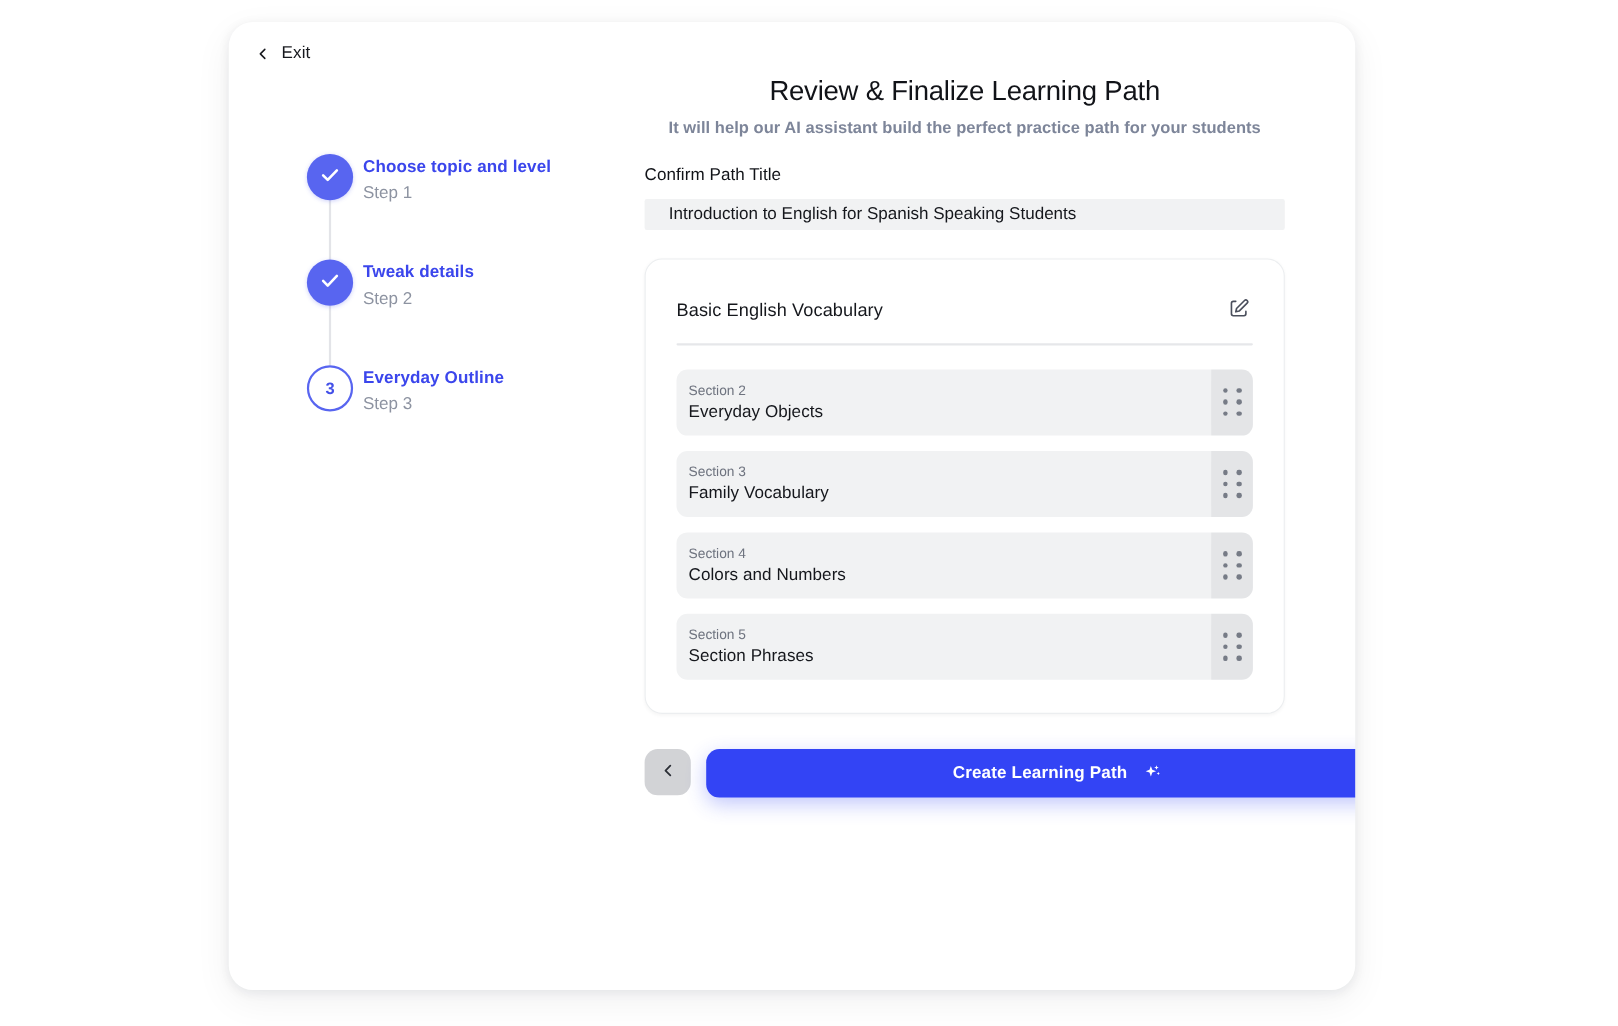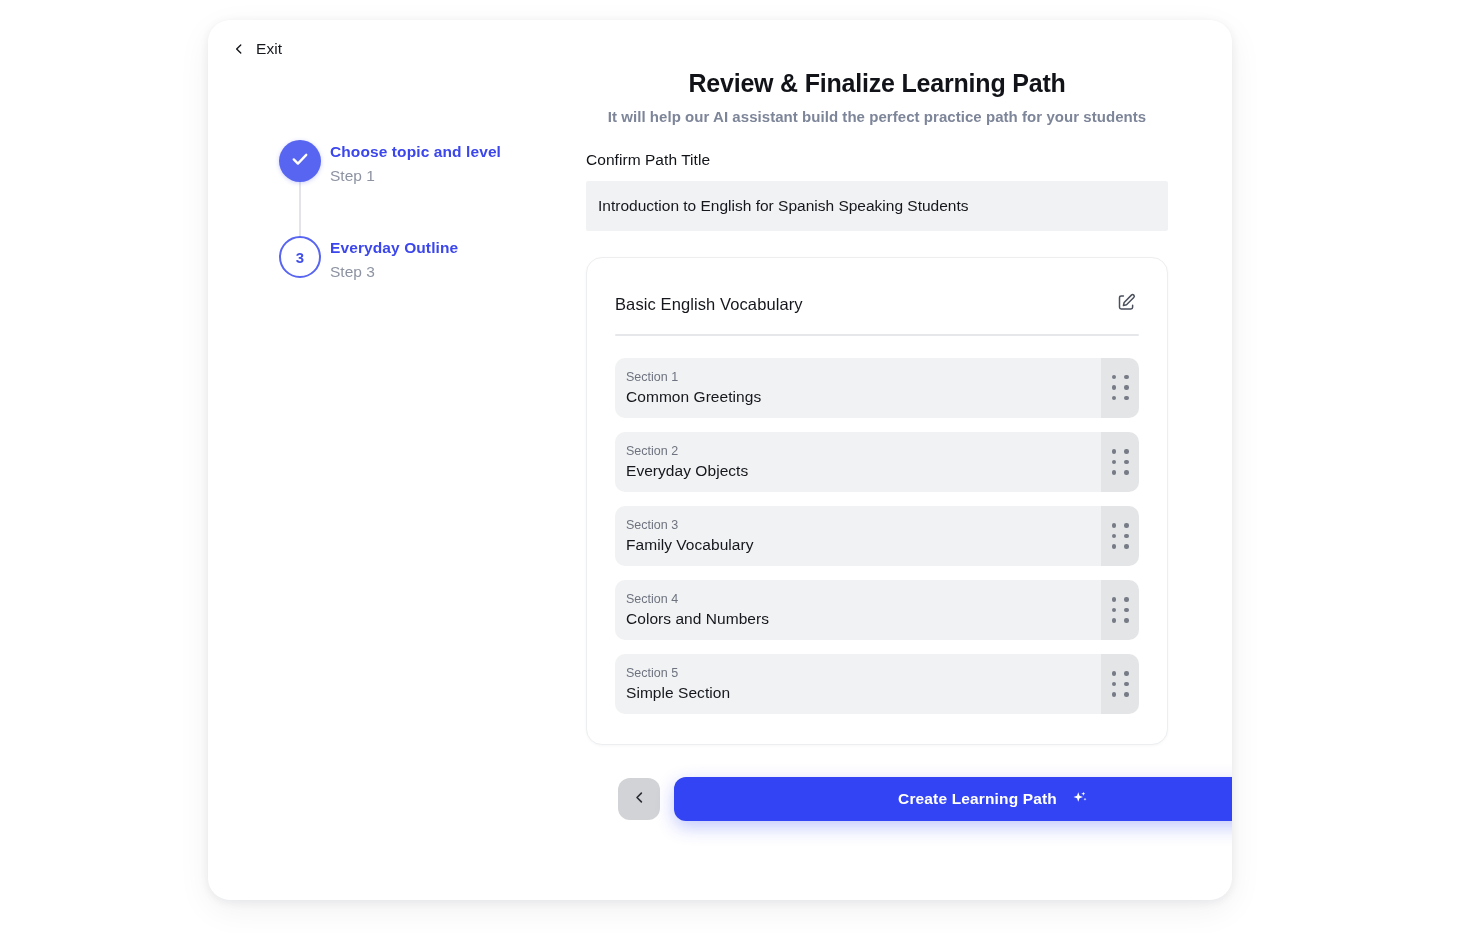--- a/index.html
+++ b/index.html
@@ -133,21 +133,21 @@
   
   .main {
     position: absolute;
     left: 378px;
     top: 48px;
     width: 582px;
   }
 
   .main-title {
     font-size: 25px;
-    font-weight: bold;
+    font-weight: normal;
     color: #111318;
     text-align: center;
     letter-spacing: -0.2px;
     line-height: 1.25;
   }
   .main-sub {
     margin-top: 9px;
     font-size: 15px;
     font-weight: bold;
     color: #7d8599;
@@ -158,25 +158,25 @@
   .field-label {
     margin-top: 26px;
     font-size: 15.5px;
     color: #111318;
     letter-spacing: .05px;
   }
 
   .title-input {
     margin-top: 12px;
     width: 582px;
-    height: 50px;
+    height: 28px;
     background: #f1f2f3;
     border: none;
     border-radius: 2px;
-    padding: 0 12px;
+    padding: 0 22px;
     font-family: "Liberation Sans", sans-serif;
     font-size: 15.5px;
     color: #15171c;
     outline: none;
   }
 
   
   .outline-panel {
     margin-top: 26px;
     width: 582px;
@@ -262,24 +262,22 @@
     display: block;
     width: 4.5px; height: 4.5px;
     border-radius: 50%;
     background: #767b86;
   }
 
   
   .actions {
     margin-top: 32px;
     display: flex;
-    align-items: center;
     gap: 14px;
     width: 695px;
-    margin-left: 32px;
   }
   .back-btn {
     width: 42px; height: 42px;
     flex: 0 0 42px;
     background: #d2d3d6;
     border: none;
     border-radius: 12px;
     display: flex;
     align-items: center;
     justify-content: center;
@@ -333,20 +331,36 @@
             </span>
           </div>
           <div class="step-connector"></div>
         </div>
         <div class="step-text">
           <div class="step-title">Choose topic and level</div>
           <div class="step-sub">Step 1</div>
         </div>
       </div>
 
+      <div class="step">
+        <div class="step-bullet-wrap">
+          <div class="step-circle done">
+            <span>
+              <svg viewBox="0 0 24 24" width="20" height="20" fill="none" stroke="#ffffff" stroke-width="2.8" stroke-linecap="round" stroke-linejoin="round">
+                  <polyline points="4.5 12.5 9.5 17.5 19.5 7"></polyline>
+                </svg>
+            </span>
+          </div>
+          <div class="step-connector"></div>
+        </div>
+        <div class="step-text">
+          <div class="step-title">Tweak details</div>
+          <div class="step-sub">Step 2</div>
+        </div>
+      </div>
 
       <div class="step">
         <div class="step-bullet-wrap">
           <div class="step-circle current">
             <span class="step-number">3</span>
           </div>
 
         </div>
         <div class="step-text">
           <div class="step-title">Everyday Outline</div>
@@ -376,36 +390,20 @@
                 <path d="M17.6 3.6a1.9 1.9 0 0 1 2.7 2.7l-8.3 8.3-3.5.8.8-3.5z"></path>
               </svg>
             </span>
           </button>
         </div>
 
         <div class="outline-divider"></div>
 
         <div class="section-list">
 
-          <div class="section-row">
-            <div class="section-body">
-              <div class="section-kicker">Section 1</div>
-              <div class="section-name">Common Greetings</div>
-            </div>
-            <div class="drag-handle">
-              <span class="dot-grid">
-                  <i></i>
-                  <i></i>
-                  <i></i>
-                  <i></i>
-                  <i></i>
-                  <i></i>
-                </span>
-            </div>
-          </div>
 
           <div class="section-row">
             <div class="section-body">
               <div class="section-kicker">Section 2</div>
               <div class="section-name">Everyday Objects</div>
             </div>
             <div class="drag-handle">
               <span class="dot-grid">
                   <i></i>
                   <i></i>
@@ -447,21 +445,21 @@
                   <i></i>
                   <i></i>
                   <i></i>
                 </span>
             </div>
           </div>
 
           <div class="section-row">
             <div class="section-body">
               <div class="section-kicker">Section 5</div>
-              <div class="section-name">Simple Section</div>
+              <div class="section-name">Section Phrases</div>
             </div>
             <div class="drag-handle">
               <span class="dot-grid">
                   <i></i>
                   <i></i>
                   <i></i>
                   <i></i>
                   <i></i>
                   <i></i>
                 </span>

